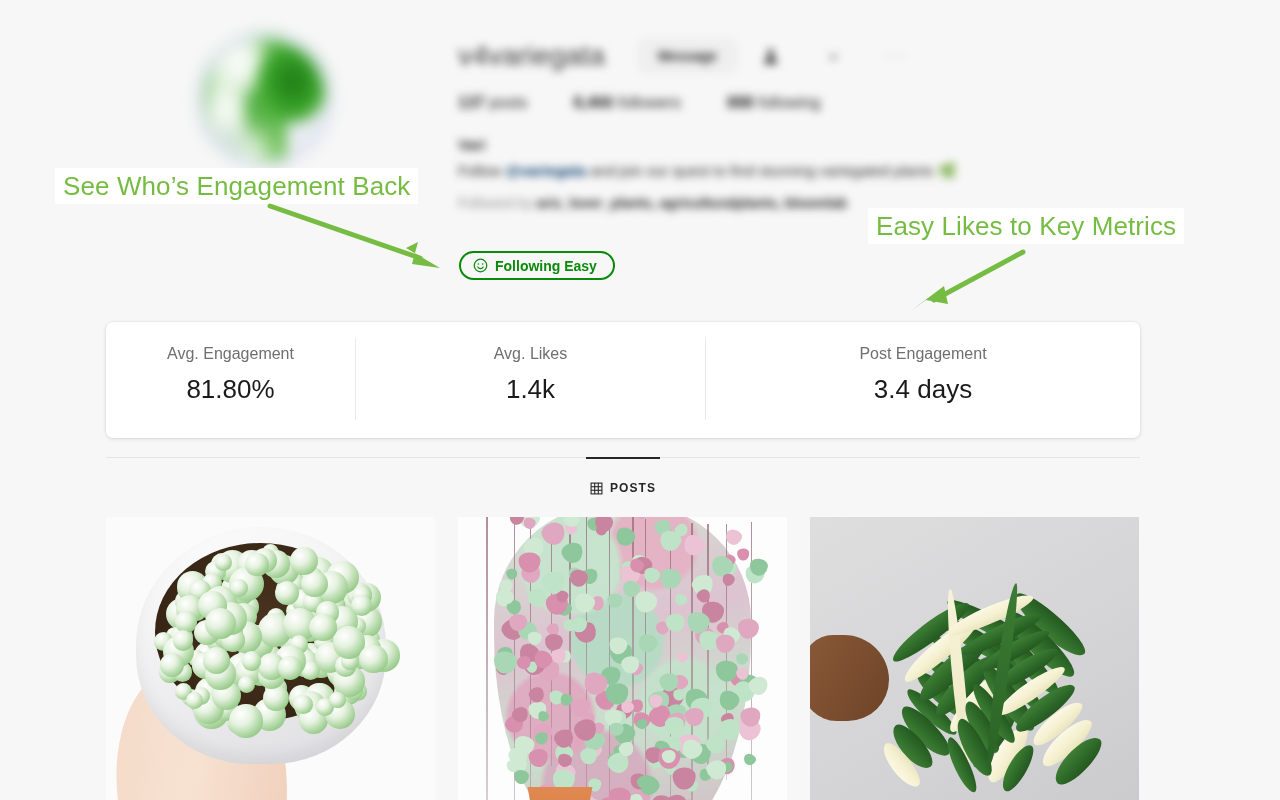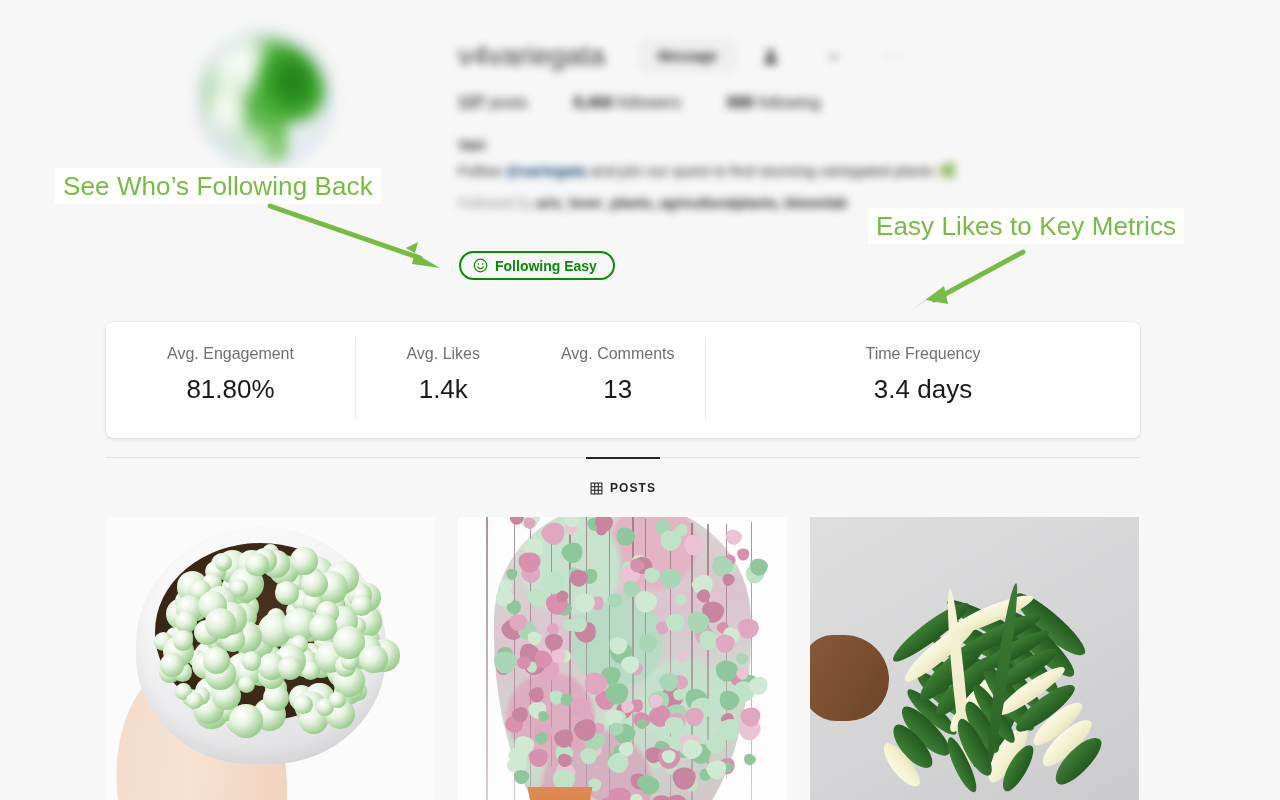--- a/index.html
+++ b/index.html
@@ -466,31 +466,27 @@
     </div>
   </div>
 
   <div class="metric-divider"></div>
 
   <div class="metric-group mg-2">
     <div class="metric">
       <div class="metric-label">Avg. Likes</div>
       <div class="metric-value">1.4k</div>
     </div>
-    <div class="metric">
-      <div class="metric-label">Avg. Comments</div>
-      <div class="metric-value">13</div>
-    </div>
   </div>
 
   <div class="metric-divider"></div>
 
   <div class="metric-group mg-3">
     <div class="metric">
-      <div class="metric-label">Time Frequency</div>
+      <div class="metric-label">Post Engagement</div>
       <div class="metric-value">3.4 days</div>
     </div>
   </div>
 
 </div>
 
 <div class="tabs-sep"></div>
 <div class="tabs">
   <div class="tab active">
     <span>
@@ -955,21 +951,21 @@
         <i style="left:77%;top:51%;width:5.991963643483801%;height:21.94724340687843%;background:linear-gradient(90deg,#3f7f36 0%,#2e6a29 55%,#24581f 100%);transform:rotate(51deg);transform-origin:50% 0%"></i>
         <i style="left:79.4%;top:56.400000000000006%;width:5.912335095048107%;height:18.920056358967003%;background:linear-gradient(90deg,#fbf8e4 0%,#f4f0cf 60%,#e8e4bd 100%);transform:rotate(48deg);transform-origin:50% 0%"></i>
         <i style="left:81.8%;top:61.800000000000004%;width:6.380272413874172%;height:19.441921051983687%;background:linear-gradient(90deg,#fbf8e4 0%,#f4f0cf 60%,#e8e4bd 100%);transform:rotate(45deg);transform-origin:50% 0%"></i>
         <i style="left:84.2%;top:67.2%;width:6.932811192764347%;height:18.461562921321747%;background:linear-gradient(90deg,#3f7f36 0%,#2e6a29 55%,#24581f 100%);transform:rotate(42deg);transform-origin:50% 0%"></i>
         <i style="left:60.4%;top:20%;width:3.6%;height:56%;background:linear-gradient(180deg,#3d7c34,#2a6325);transform:rotate(8deg);transform-origin:50% 0%"></i>
       </div>
   </div>
 
 </div>
 
-<div class="annot annot-1">See Who’s Following Back</div>
+<div class="annot annot-1">See Who’s Engagement Back</div>
 <div class="annot annot-2">Easy Likes to Key Metrics</div>
 
 <svg class="arrow-svg" id="arrow-1" width="190" height="80" viewBox="0 0 190 80" aria-hidden="true">
   <line x1="2" y1="10" x2="152" y2="62" stroke="#76bc43" stroke-width="5" stroke-linecap="round"></line>
   <polygon points="172,72 138,52 150,46 144,68" fill="#76bc43"></polygon>
 </svg>
 
 <svg class="arrow-svg" id="arrow-2" width="130" height="72" viewBox="0 0 130 72" aria-hidden="true">
   <line x1="125" y1="4" x2="36" y2="52" stroke="#76bc43" stroke-width="5" stroke-linecap="round"></line>
   <polygon points="14,62 46,38 50,56 28,52" fill="#76bc43"></polygon>

